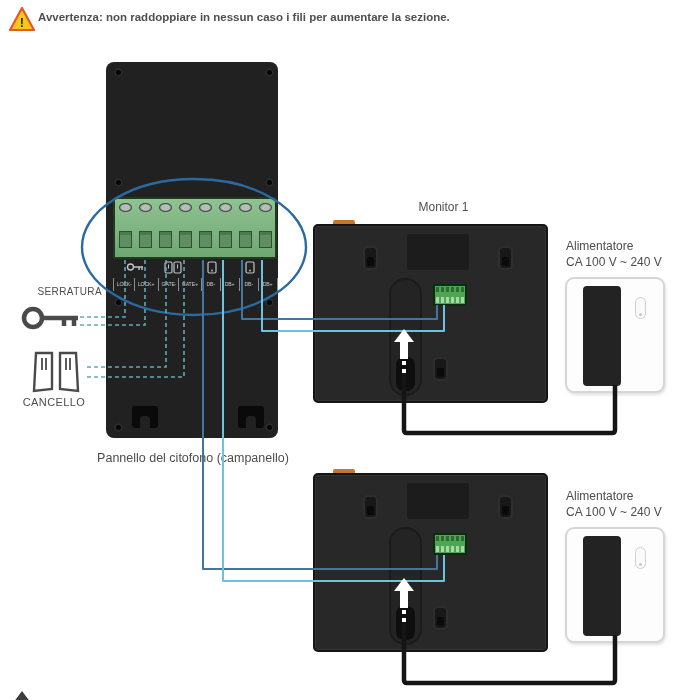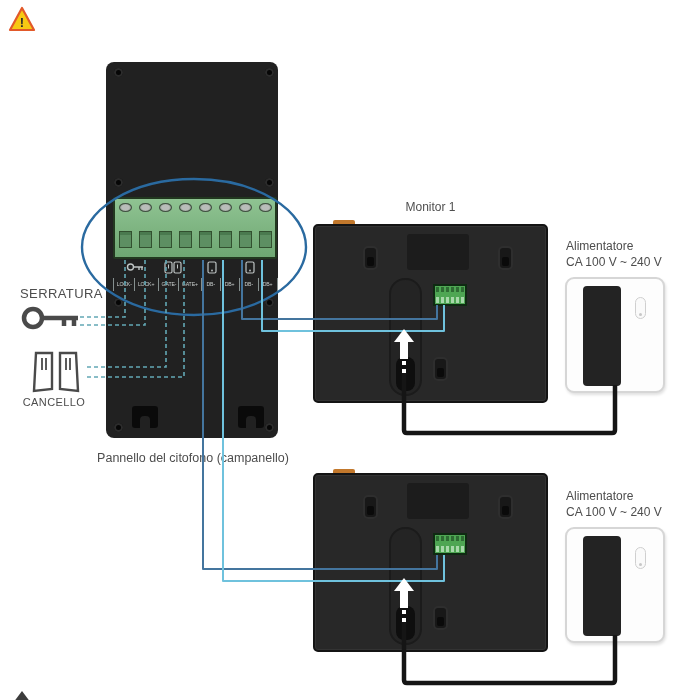--- a/index.html
+++ b/index.html
@@ -30,21 +30,21 @@
   #term-labels .tcell{flex:1;display:flex;align-items:center;justify-content:center;
           border-left:1px solid #86908f;color:#c9cecd;font-size:7px;white-space:nowrap;
           overflow:visible;}
   #term-labels .tcell span{transform:scale(0.74);letter-spacing:-0.2px;}
   .term-icon{position:absolute;top:199px;}
   .cutout{position:absolute;top:344px;width:26px;height:22px;background:#0a0a0a;border-radius:3px;}
   .cutout .notch{position:absolute;left:8px;bottom:0;width:10px;height:12px;background:#212121;
           border-radius:4px 4px 0 0;}
 
   
-  #serratura-label{left:20px;top:286px;width:92px;text-align:left;font-size:13px;letter-spacing:.4px;}
+  #serratura-label{left:10px;top:286px;width:92px;text-align:right;font-size:10px;letter-spacing:.4px;}
   #cancello-label{left:8px;top:396px;width:92px;text-align:center;font-size:11px;letter-spacing:.4px;}
 
   #panel-caption{left:78px;top:451px;width:230px;text-align:center;font-size:12.5px;color:#4d4d4d;}
 
   
   .monitor-title{width:235px;text-align:center;font-size:12px;color:#4f4f4f;}
   .monitor{width:235px;height:179px;z-index:2;}
   .monitor .tab{position:absolute;left:20px;top:-4px;width:22px;height:8px;background:#c2782c;border-radius:2px;}
   .monitor .mbody{position:absolute;left:0;top:0;right:0;bottom:0;background:#282828;
         border:2px solid #141414;border-radius:5px;box-sizing:border-box;
@@ -84,20 +84,21 @@
 </style>
 </head>
 <body>
 
 <div id="stage">
 
   <svg class="abs" style="left:8px;top:6px;" width="28" height="26" viewBox="0 0 28 26">
     <polygon points="14,2 26,24 2,24" fill="#f7c913" stroke="#e2592a" stroke-width="2.2" stroke-linejoin="round"></polygon>
     <text x="14" y="21" text-anchor="middle" font-size="13" font-weight="bold" fill="#2b2b2b">!</text>
   </svg>
+  <div class="abs" id="warn-text">Avvertenza: non raddoppiare in nessun caso i fili per aumentare la sezione.</div>
 
   <div class="abs" id="door-panel">
     <div class="screw" style="left:8px;top:6px;"></div>
     <div class="screw" style="left:159px;top:6px;"></div>
     <div class="screw" style="left:8px;top:116px;"></div>
     <div class="screw" style="left:159px;top:116px;"></div>
     <div class="screw" style="left:8px;top:236px;"></div>
     <div class="screw" style="left:159px;top:236px;"></div>
     <div class="screw" style="left:8px;top:361px;"></div>
     <div class="screw" style="left:159px;top:361px;"></div>
@@ -187,21 +188,21 @@
     <g fill="none" stroke="#4a4a4a" stroke-width="2.4">
       <path d="M4,3 L20,3 L20,39 L2,41 Z"></path>
       <path d="M28,3 L44,3 L46,41 L28,39 Z"></path>
       <path d="M10,8 v12 M14,8 v12 M34,8 v12 M38,8 v12" stroke-width="1.8"></path>
     </g>
   </svg>
   <div class="abs lbl" id="cancello-label">CANCELLO</div>
 
   <div class="abs" id="panel-caption">Pannello del citofono (campanello)</div>
 
-  <div class="abs monitor-title" style="left:313px;top:200px;">Monitor 1</div>
+  <div class="abs monitor-title" style="left:326px;top:200px;">Monitor 1</div>
   <div class="abs monitor" style="left:313px;top:224px;">
     <div class="tab"></div>
     <div class="mbody">
       <div class="recess"></div>
       <div class="keyhole" style="left:48px;top:20px;">
           <div class="hole"></div>
         </div>
       <div class="keyhole" style="left:183px;top:20px;">
           <div class="hole"></div>
         </div>

